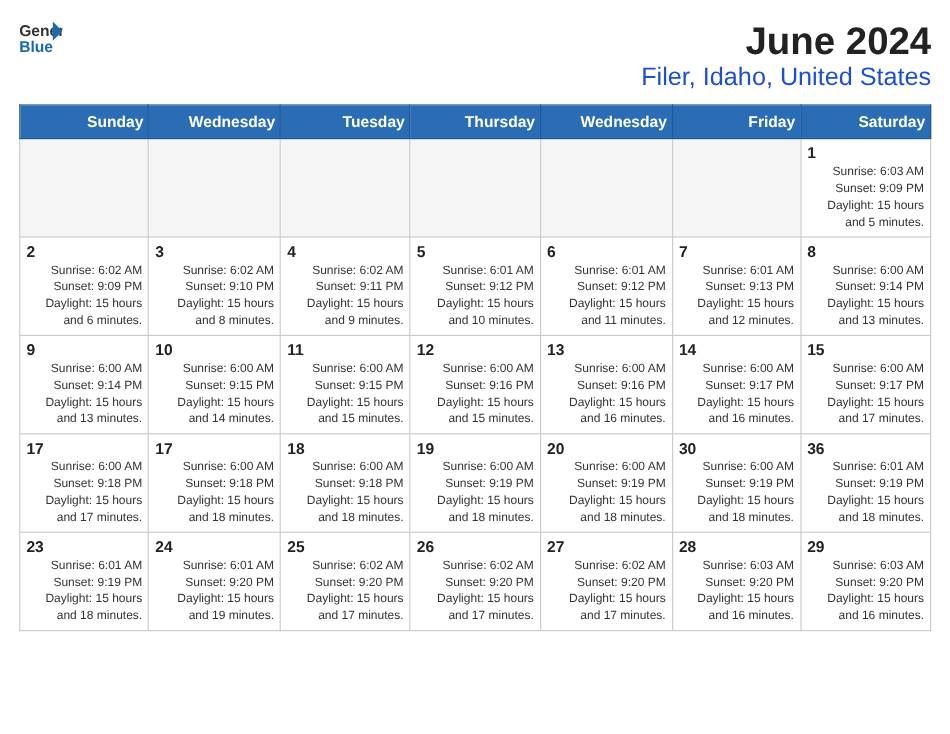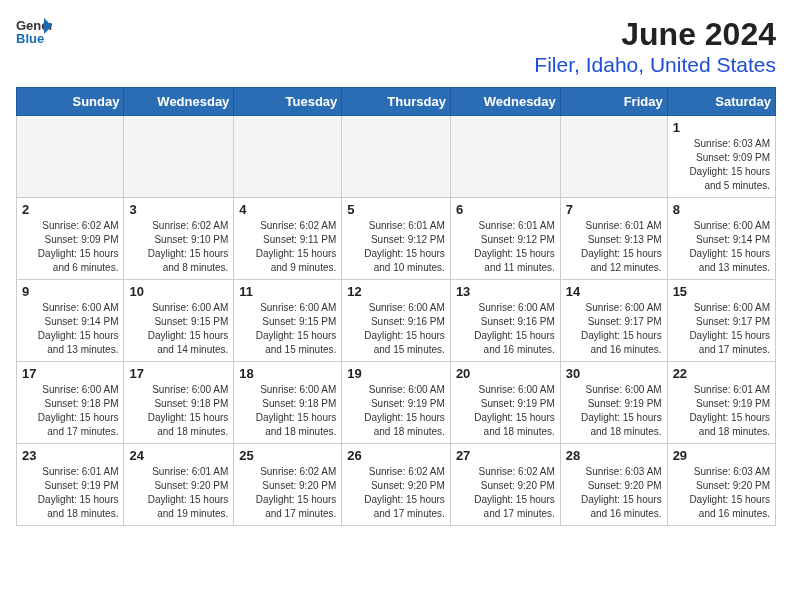--- a/index.html
+++ b/index.html
@@ -200,21 +200,21 @@
         </td>
         <td>
           <span class="day-number">20</span>
           <div class="day-info">Sunrise: 6:00 AM<br>Sunset: 9:19 PM<br>Daylight: 15 hours and 18 minutes.</div>
         </td>
         <td>
           <span class="day-number">30</span>
           <div class="day-info">Sunrise: 6:00 AM<br>Sunset: 9:19 PM<br>Daylight: 15 hours and 18 minutes.</div>
         </td>
         <td>
-          <span class="day-number">22</span>
+          <span class="day-number">36</span>
           <div class="day-info">Sunrise: 6:01 AM<br>Sunset: 9:19 PM<br>Daylight: 15 hours and 18 minutes.</div>
         </td>
       </tr>
       <tr>
         <td>
           <span class="day-number">23</span>
           <div class="day-info">Sunrise: 6:01 AM<br>Sunset: 9:19 PM<br>Daylight: 15 hours and 18 minutes.</div>
         </td>
         <td>
           <span class="day-number">24</span>

